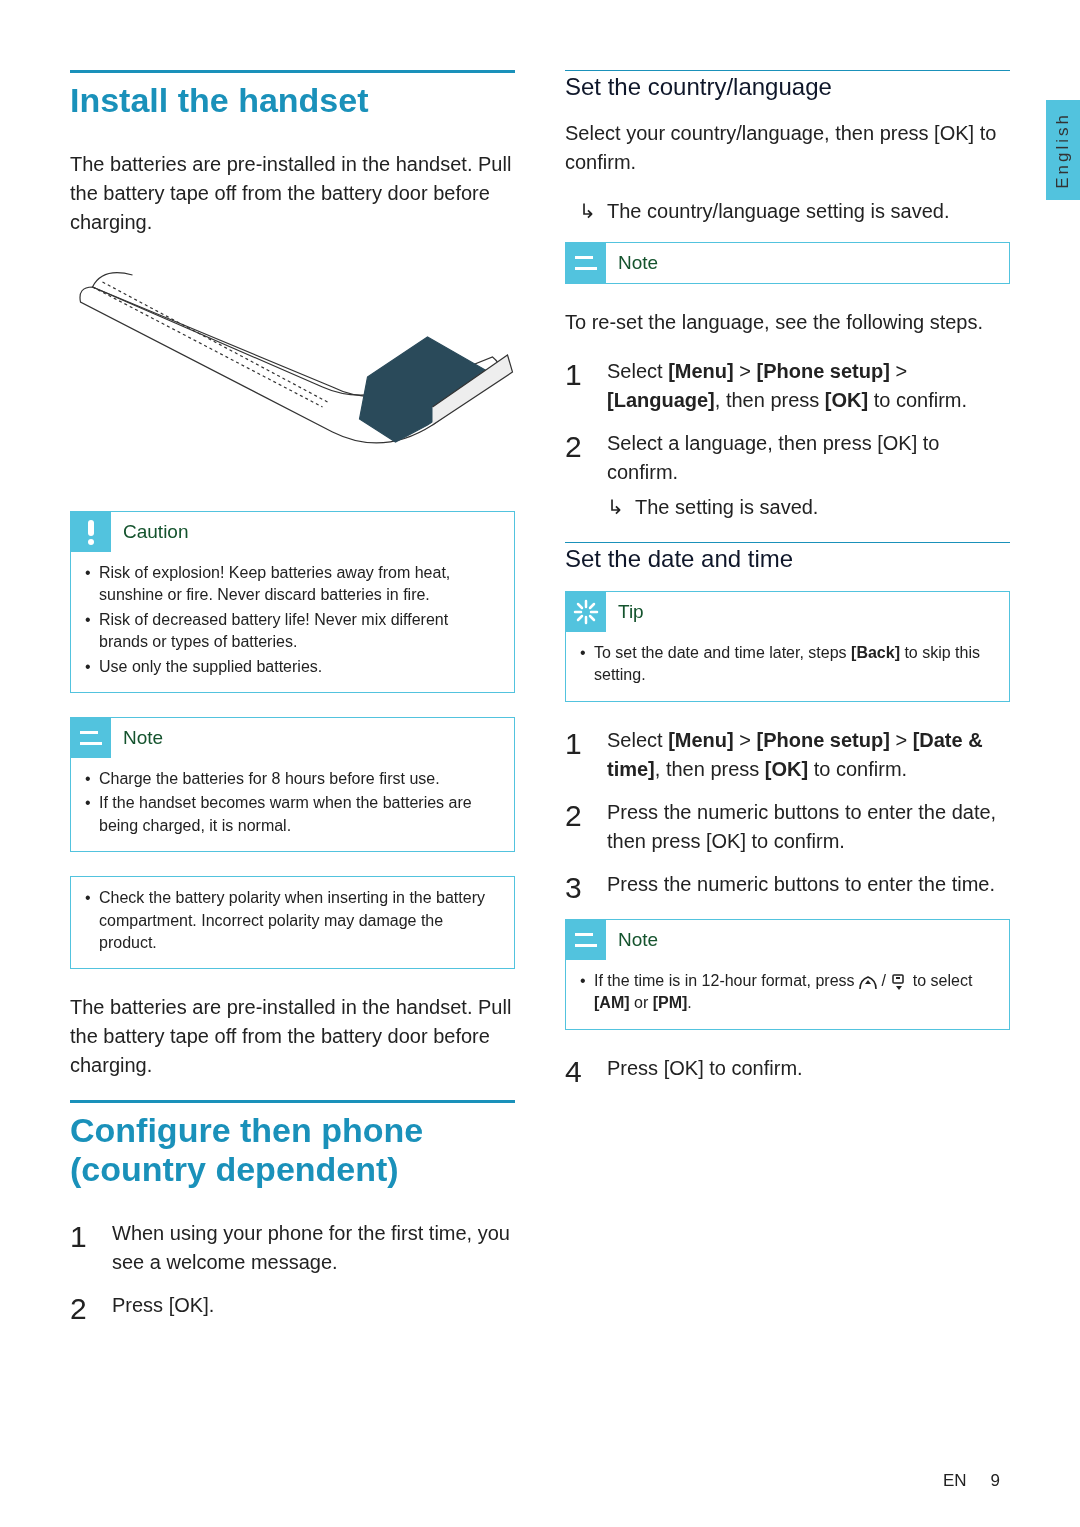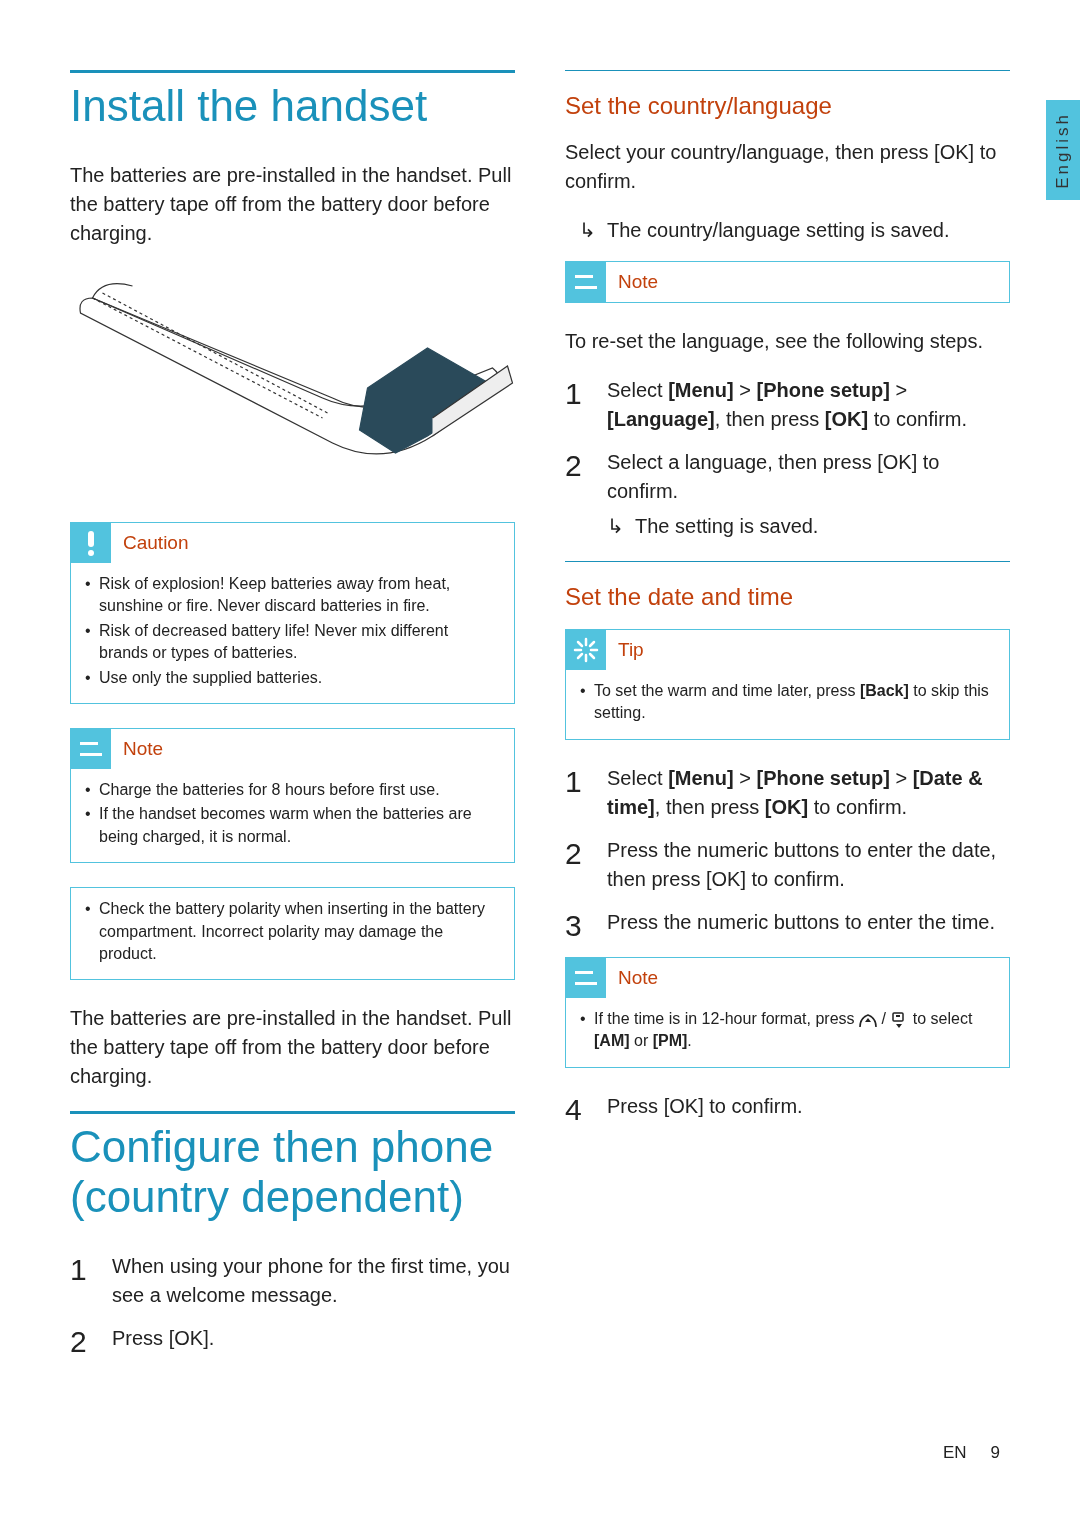--- a/index.html
+++ b/index.html
@@ -31,32 +31,32 @@
   }
   .side-tab span {
     writing-mode: vertical-rl;
     transform: rotate(180deg);
     font-size: 17px;
     letter-spacing: 3px;
     color: #333;
   }
   h1 {
     color: #1a91ba;
-    font-weight: 400;
-    font-size: 44px;
+    font-weight: 700;
+    font-size: 34px;
     border-top: 3px solid #1a91ba;
     padding-top: 8px;
     margin-bottom: 30px;
   }
   h2 {
-    color: #c2410c;
+    color: #0f172a;
     font-weight: 400;
     font-size: 24px;
     border-top: 1px solid #1a91ba;
-    padding-top: 21px;
+    padding-top: 2px;
     margin-bottom: 18px;
   }
   p.body {
     font-size: 20px;
     line-height: 1.45;
     margin-bottom: 20px;
   }
   .illustration {
     width: 100%;
     height: 230px;
@@ -74,21 +74,21 @@
   }
   .callout-icon {
     width: 40px;
     height: 40px;
     background: #52c3de;
     display: flex;
     align-items: center;
     justify-content: center;
   }
   .callout-title {
-    color: #c2410c;
+    color: #14532d;
     font-size: 19px;
   }
   .callout-body {
     padding: 10px 14px 12px 14px;
   }
   .callout-body ul {
     list-style: none;
   }
   .callout-body li {
     font-size: 16px;
@@ -144,21 +144,21 @@
     margin-top: 6px;
   }
   .sub-result::before {
     content: "↳";
     position: absolute;
     left: 0;
     top: 0;
   }
   .footer {
     position: absolute;
-    bottom: 64px;
+    bottom: 36px;
     right: 80px;
     font-size: 17px;
     display: flex;
     gap: 24px;
   }
   .inline-icon {
     display: inline-block;
     vertical-align: middle;
   }
   .b { font-weight: 600; margin-top: 16px; }
@@ -292,21 +292,21 @@
                 <line x1="5" y1="21" x2="9" y2="17"></line>
                 <line x1="17" y1="9" x2="21" y2="5"></line>
               </g>
             </svg>
         </div>
         <div class="callout-title">Tip</div>
       </div>
       <div class="callout-body">
         <ul>
             <li>
-          <span>To set the warm and time later, press </span><span class="b">[Back]</span><span> to skip this setting.</span>
+          <span>To set the date and time later, steps </span><span class="b">[Back]</span><span> to skip this setting.</span>
         </li>
           </ul>
       </div>
     </div>
 
     <ol class="steps">
       <li>
         <span>Select </span><span class="b">[Menu]</span><span> &gt; </span><span class="b">[Phone setup]</span><span> &gt; </span><span class="b">[Date &amp; time]</span><span>, then press </span><span class="b">[OK]</span><span> to confirm.</span>
       </li>
       <li>Press the numeric buttons to enter the date, then press [OK] to confirm.</li>

